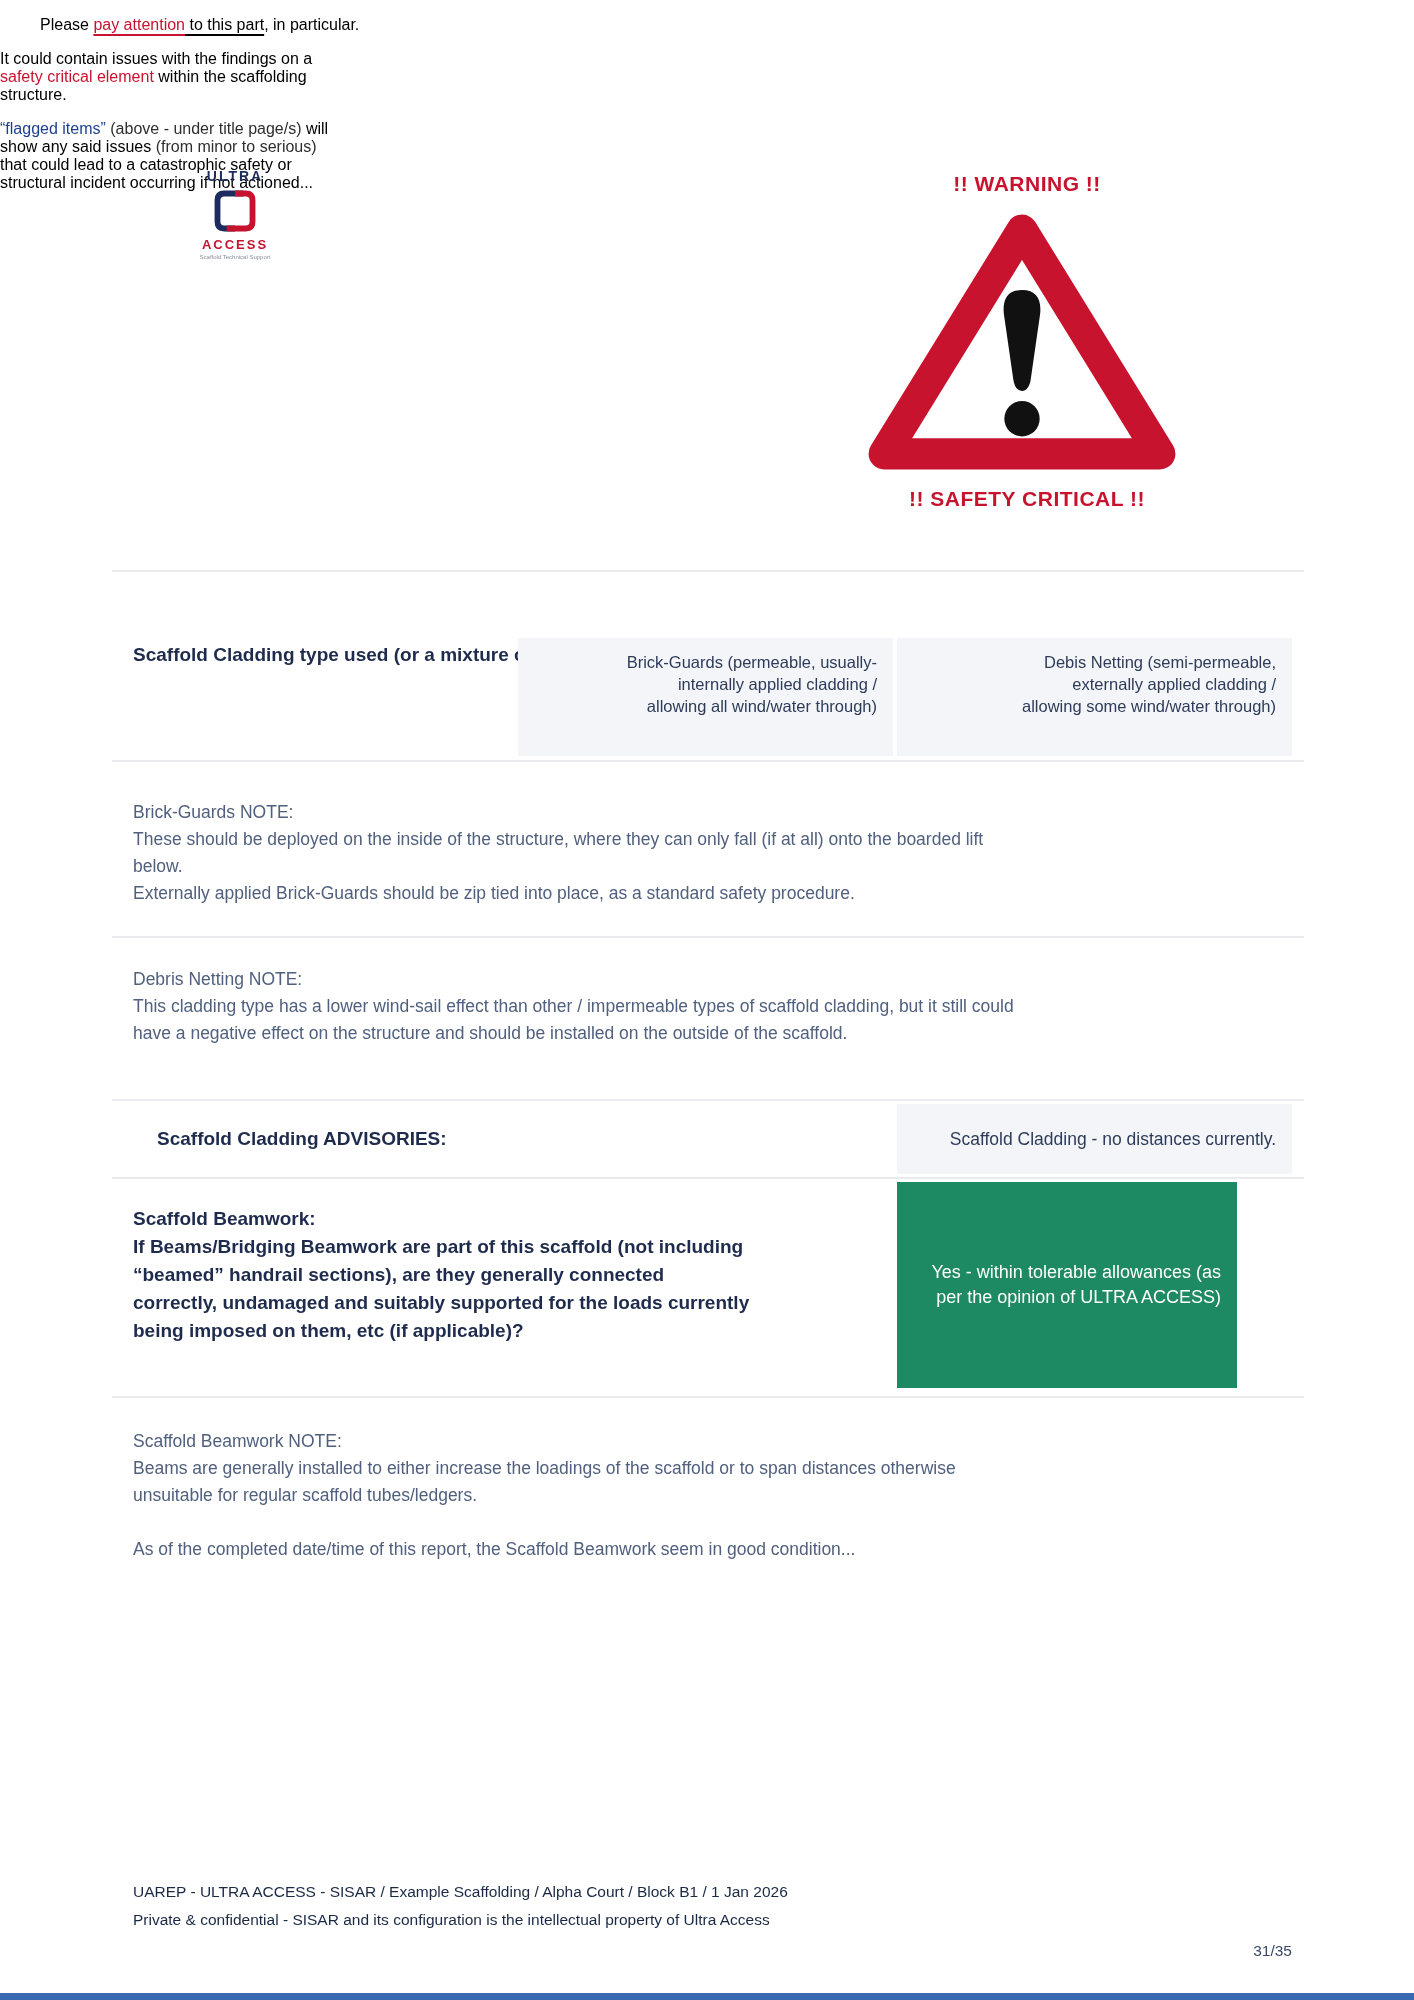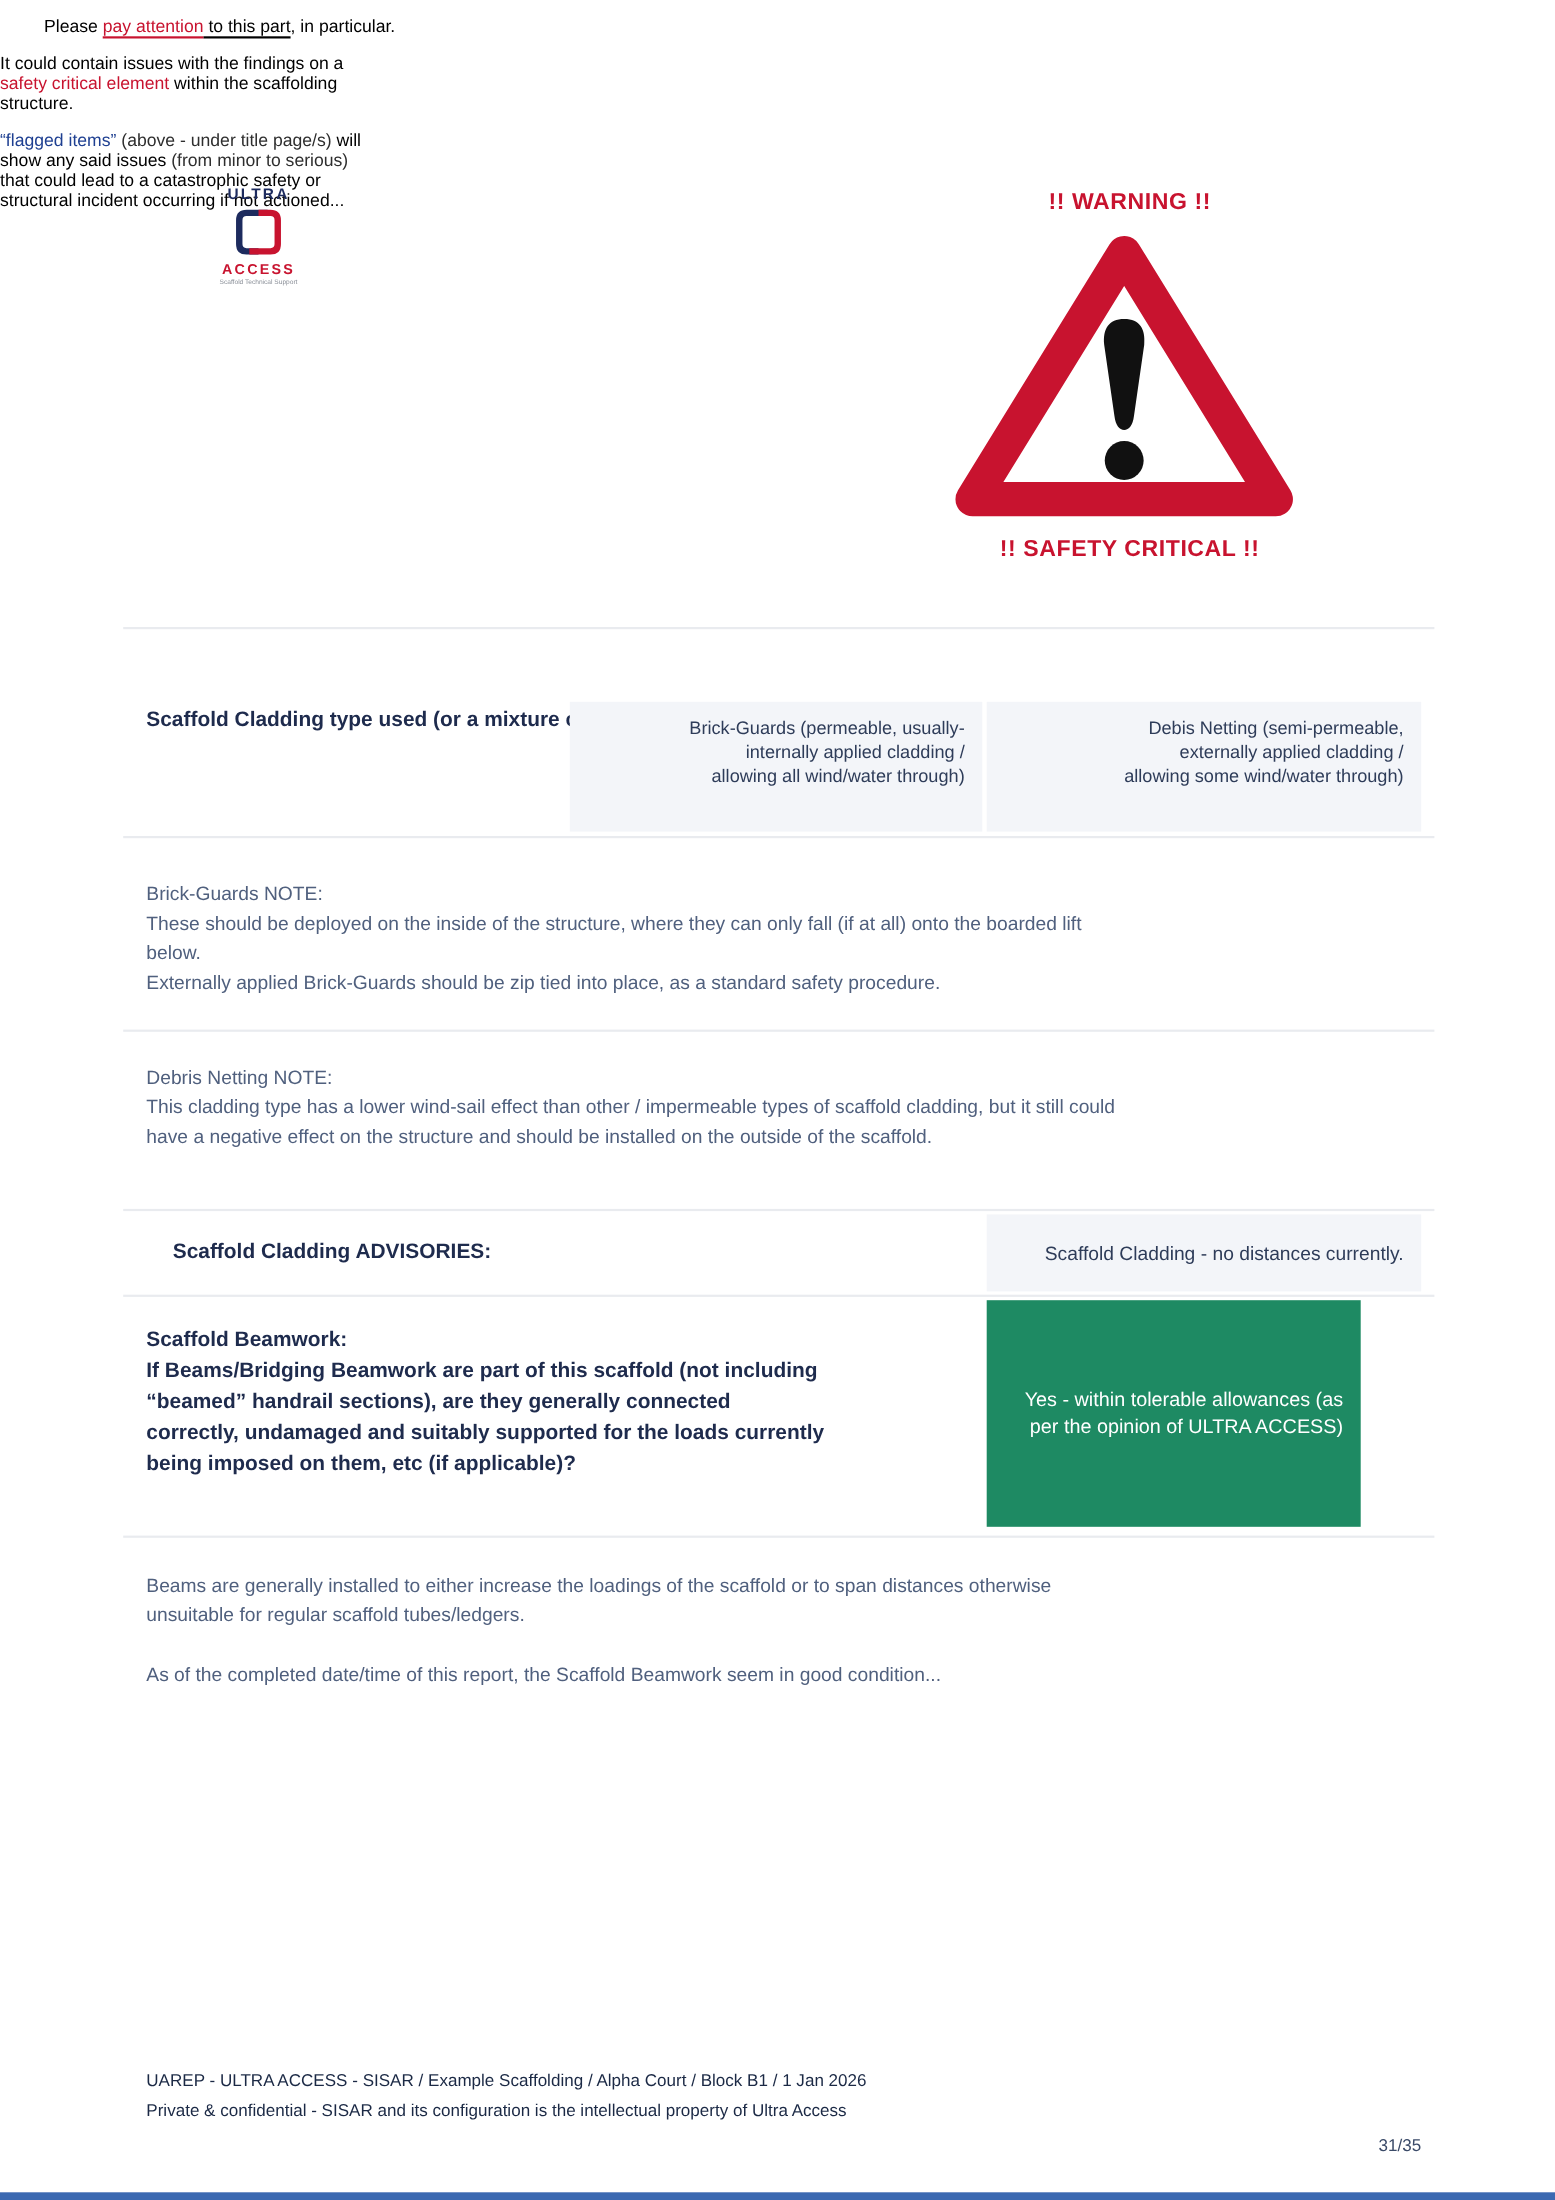--- a/index.html
+++ b/index.html
@@ -125,20 +125,21 @@
 
   <div class="q">
     <span>Scaffold Beamwork:</span><br>
     <span>If Beams/Bridging Beamwork are part of this scaffold (not including “beamed” handrail sections), are they generally connected correctly, undamaged and suitably supported for the loads currently being imposed on them, etc (if applicable)?</span>
   </div>
   <div class="green">
       <span>Yes - within tolerable allowances (as per the opinion of ULTRA ACCESS)</span>
     </div>
 
   <div class="note n3">
+    <div>Scaffold Beamwork NOTE:</div>
     <div>Beams are generally installed to either increase the loadings of the scaffold or to span distances otherwise unsuitable for regular scaffold tubes/ledgers.</div>
     <div class="gap"></div>
     <div>As of the completed date/time of this report, the Scaffold Beamwork seem in good condition...</div>
   </div>
 
   <div class="footer">
     <div>UAREP - ULTRA ACCESS - SISAR / Example Scaffolding / Alpha Court / Block B1 / 1 Jan 2026</div>
     <div>Private &amp; confidential - SISAR and its configuration is the intellectual property of Ultra Access</div>
   </div>
   <div class="pageno">31/35</div>

